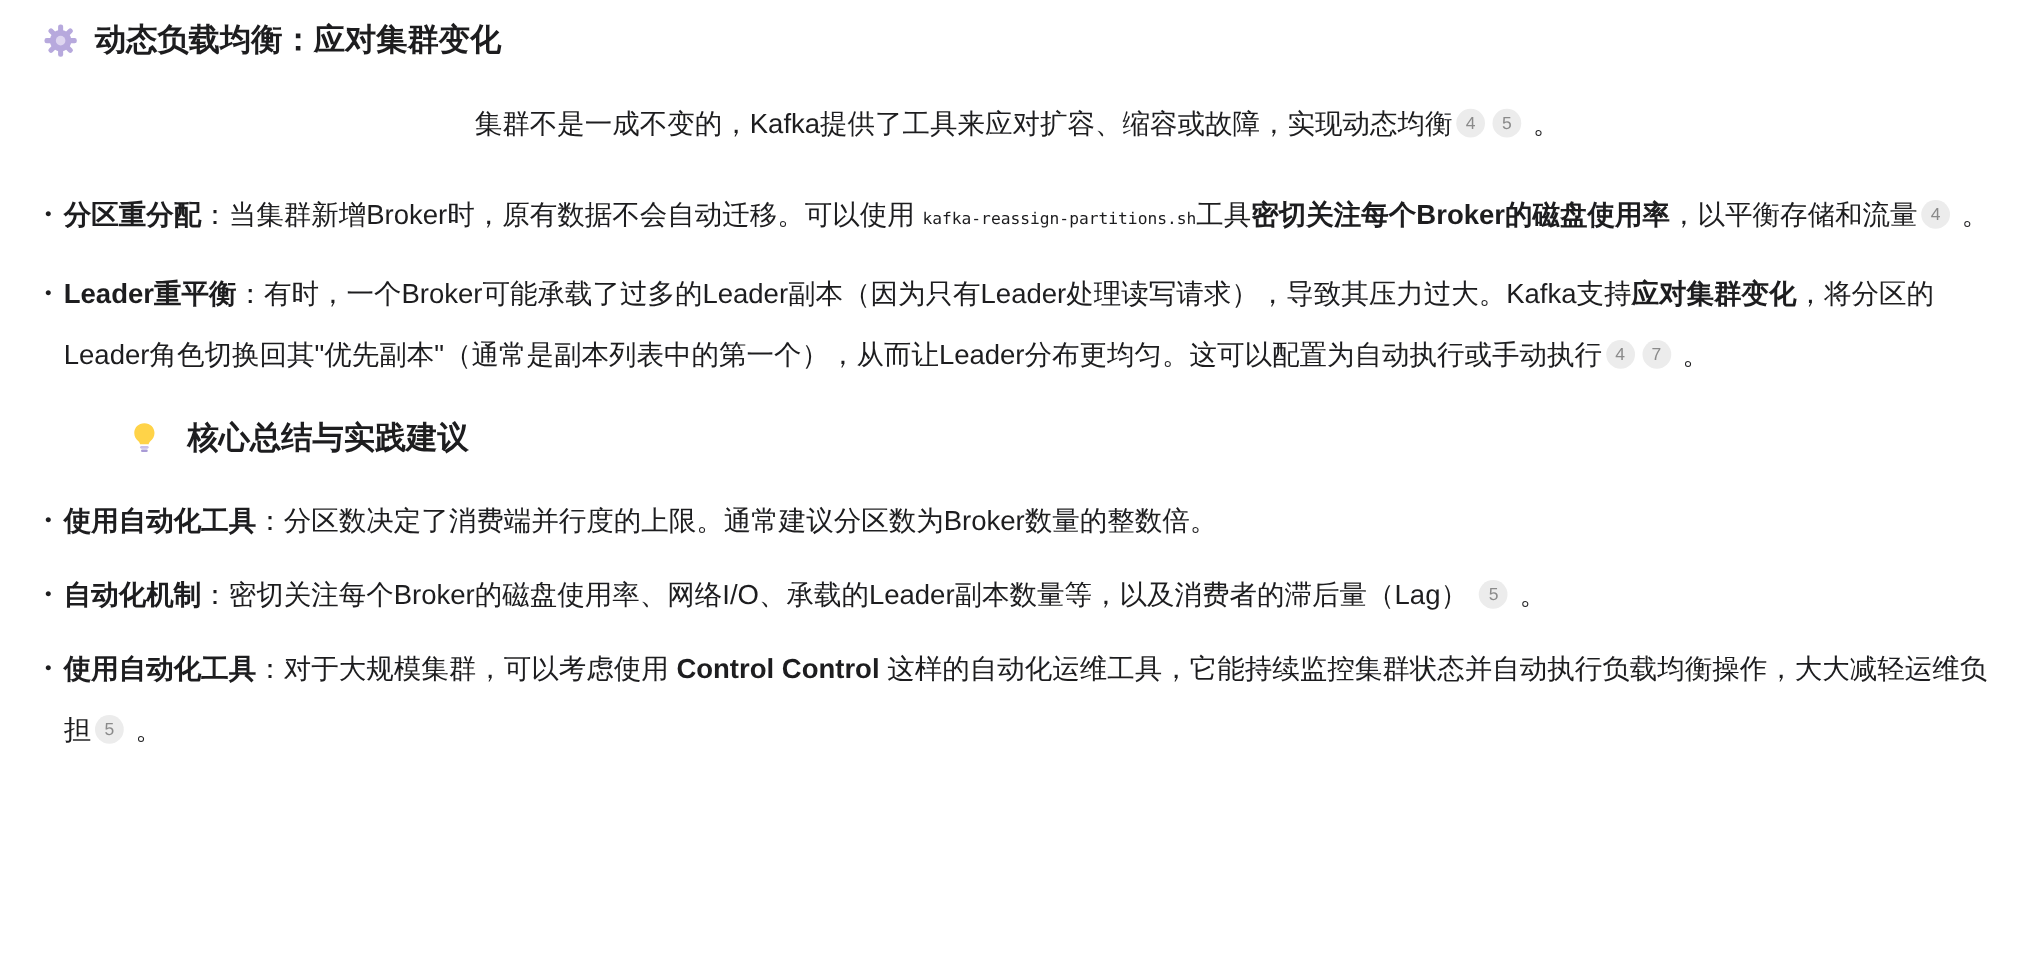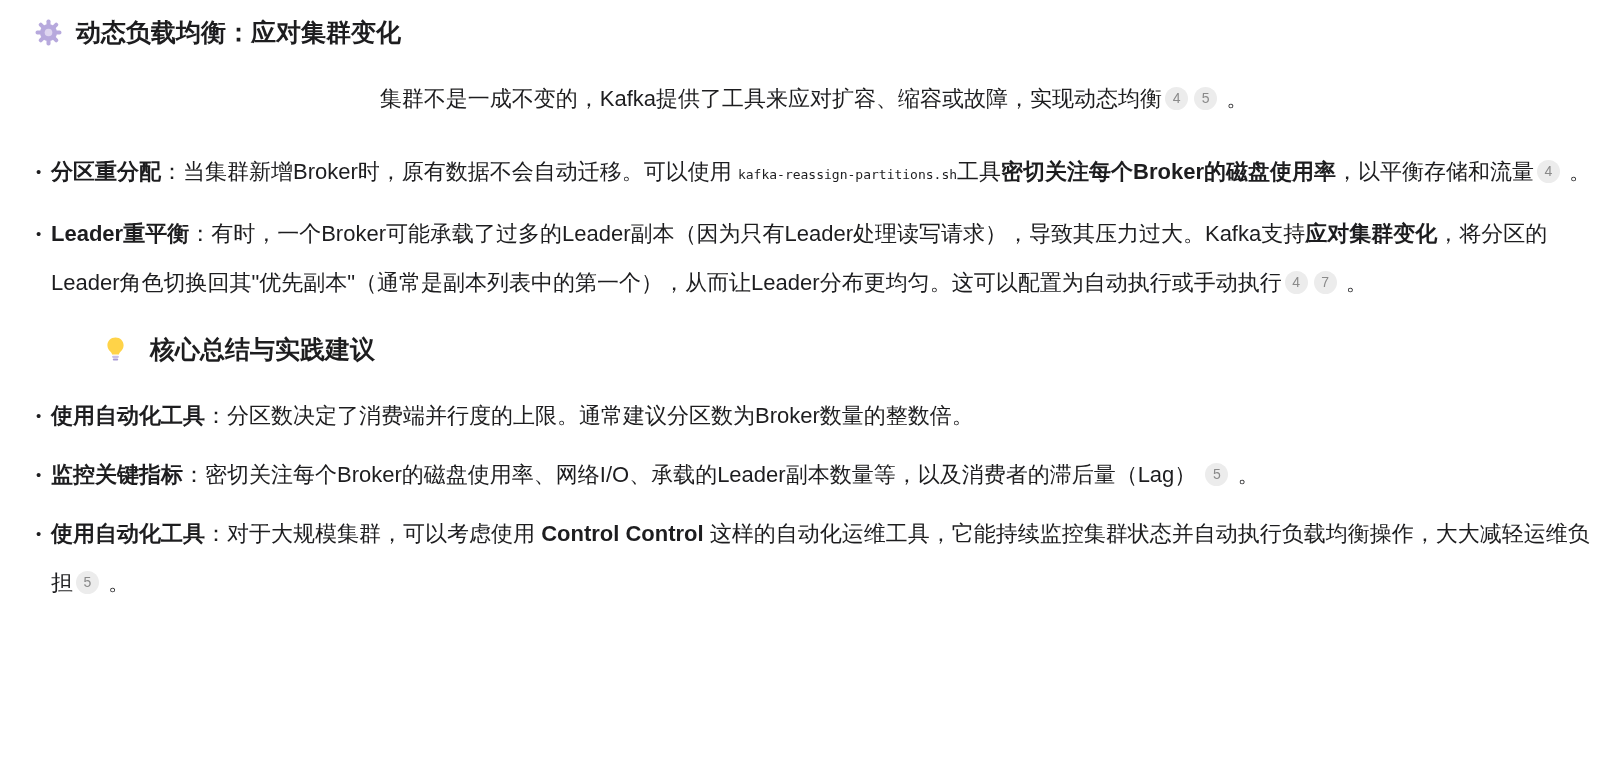--- a/index.html
+++ b/index.html
@@ -80,16 +80,16 @@
         <svg width="25" height="27" viewBox="0 0 24 26" aria-hidden="true">
           <path d="M12 1.5 C7.4 1.5 4.2 4.8 4.2 9 c0 2.7 1.4 4.8 3 6.2 .9 .8 1.4 1.7 1.5 2.6 h6.6 c.1-.9 .6-1.8 1.5-2.6 1.6-1.4 3-3.5 3-6.2 C19.8 4.8 16.6 1.5 12 1.5z" fill="#ffd348"></path>
           <rect x="8.7" y="19" width="6.6" height="2.1" rx="1" fill="#c9bfe8"></rect>
           <rect x="9.4" y="21.7" width="5.2" height="1.9" rx="0.95" fill="#a99bd6"></rect>
         </svg>
       </span>
       <span>核心总结与实践建议</span>
     </h3>
     <div class="blist">
       <div class="bullet"><span class="bullet-marker">•</span><span class="b">使用自动化工具</span><span>：分区数决定了消费端并行度的上限。通常建议分区数为Broker数量的整数倍。</span></div>
-      <div class="bullet"><span class="bullet-marker">•</span><span class="b">监控关键指标</span><span>：密切关注每个Broker的磁盘使用率、网络I/O、承载的Leader副本数量等，以及消费者的滞后量（Lag） </span><span class="cite">5</span><span> 。</span></div>
+      <div class="bullet"><span class="bullet-marker">•</span><span class="b">自动化机制</span><span>：密切关注每个Broker的磁盘使用率、网络I/O、承载的Leader副本数量等，以及消费者的滞后量（Lag） </span><span class="cite">5</span><span> 。</span></div>
       <div class="bullet"><span class="bullet-marker">•</span><span class="b">使用自动化工具</span><span>：对于大规模集群，可以考虑使用 </span><span class="b">Control Control</span><span> 这样的自动化运维工具，它能持续监控集群状态并自动执行负载均衡操作，大大减轻运维负担</span><span class="cite">5</span><span> 。</span></div>
     </div>
   </div>
 
 </body></html>

